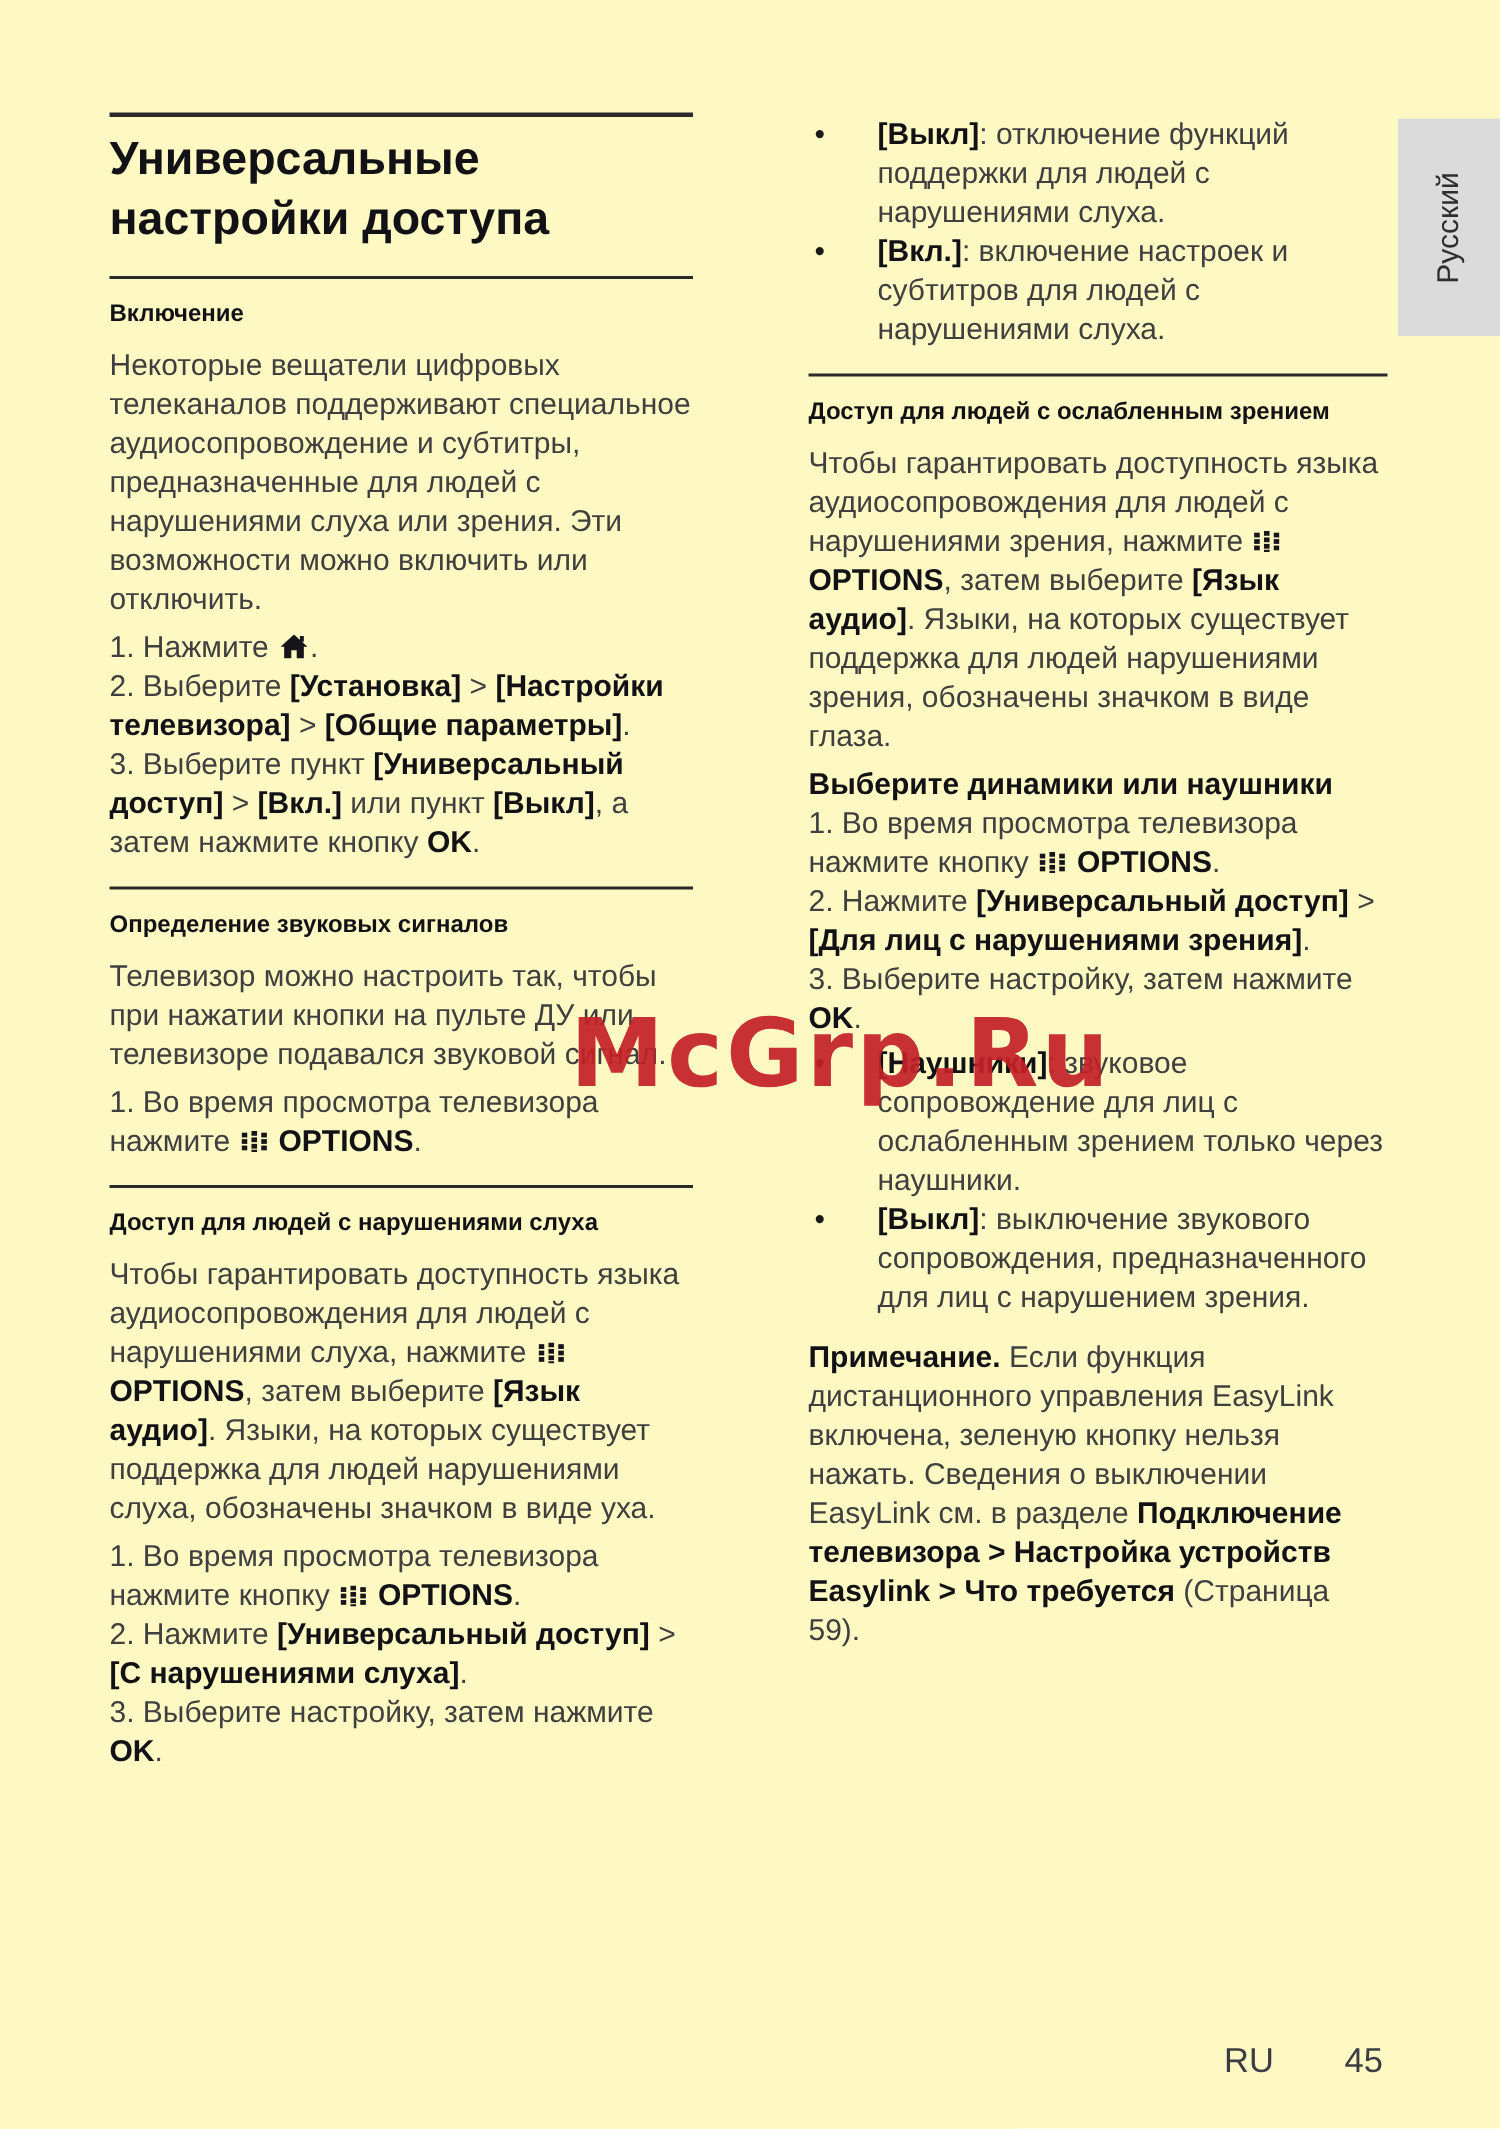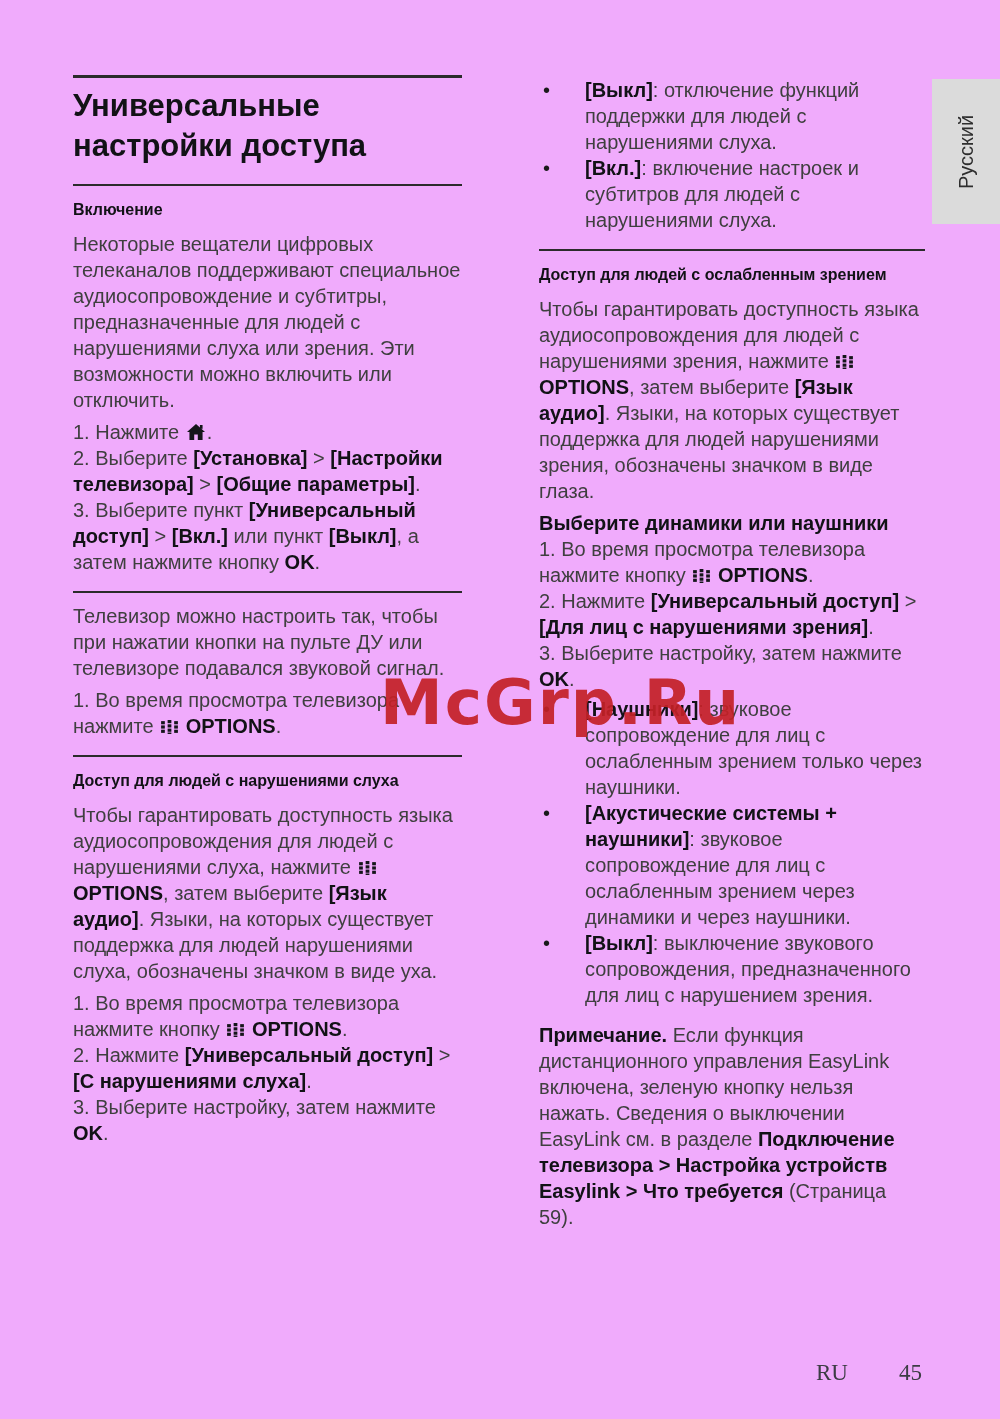--- a/index.html
+++ b/index.html
@@ -1,18 +1,18 @@
 <!DOCTYPE html>
 <html lang="ru"><head>
 <meta charset="utf-8">
 <title>Manual page</title>
 <style>
   html,body{margin:0;padding:0;background:#ffffff;}
   .page{
-    position:relative;width:1000px;height:1419px;background:#f0abfc;overflow:hidden;
+    position:relative;width:1000px;height:1419px;background:#fef9c3;overflow:hidden;
     font-family:"Liberation Sans","DejaVu Sans",sans-serif;
     font-size:20px;line-height:26px;color:#3f3f3f;
   }
   .col{position:absolute;top:75px;}
   .col.left{left:73px;width:389px;}
   .col.right{left:539px;width:386px;top:73px;}
   h1{font-size:31px;line-height:40px;font-weight:bold;color:#121216;margin:0 0 18px;}
   h2{font-size:16px;line-height:27px;font-weight:bold;color:#121216;margin:0 0 8px;}
   p{margin:0 0 6px;}
   p.h3{font-weight:bold;color:#121216;margin:6px 0 0;}
@@ -33,40 +33,41 @@
   .lang-tab span{transform:rotate(-90deg);white-space:nowrap;font-size:20px;color:#2e2e2e;}
   .watermark{
     position:absolute;left:380px;top:668px;z-index:5;
     font-family:"DejaVu Sans","Liberation Sans",sans-serif;
     font-weight:bold;font-size:63px;line-height:70px;
     color:#c42127;opacity:0.92;letter-spacing:2px;white-space:nowrap;
   }
   .footer{
     position:absolute;top:1360px;left:816px;width:106px;
     display:flex;justify-content:space-between;
-    font-size:23px;color:#3c3c44;font-family:Liberation Serif, serif;
+    font-size:23px;color:#3c3c44;
   }
 </style>
 </head>
 <body>
 
 <div class="page">
   <div class="col left" id="col-left">
       <div class="rule thick first"></div>
       <h1>Универсальные настройки доступа</h1>
       <div class="rule"></div>
       <h2>Включение</h2>
       <p class=""><span>Некоторые вещатели цифровых телеканалов поддерживают специальное аудиосопровождение и субтитры, предназначенные для людей с нарушениями слуха или зрения. Эти возможности можно включить или отключить.</span></p>
       <p class="step"><span>1. Нажмите </span><span class="inline-icon"><svg viewBox="0 0 17 15" width="18" height="16">
             <path fill="#15151a" d="M8.5 0 L17 7.6 h-2.3 V15 h-4.5 V9.8 H6.8 V15 H2.3 V7.6 H0 Z"></path>
             <rect fill="#15151a" x="12.2" y="0.9" width="2.5" height="3.6"></rect>
           </svg></span><span>.</span></p>
       <p class="step"><span>2. Выберите </span><span class="b">[Установка]</span><span> &gt; </span><span class="b">[Настройки телевизора]</span><span> &gt; </span><span class="b">[Общие параметры]</span><span>.</span></p>
       <p class="step"><span>3. Выберите пункт </span><span class="b">[Универсальный доступ]</span><span> &gt; </span><span class="b">[Вкл.]</span><span> или пункт </span><span class="b">[Выкл]</span><span>, а затем нажмите кнопку </span><span class="b">OK</span><span>.</span></p>
       <div class="rule"></div>
+      <h2>Определение звуковых сигналов</h2>
       <p class=""><span>Телевизор можно настроить так, чтобы при нажатии кнопки на пульте ДУ или телевизоре подавался звуковой сигнал.</span></p>
       <p class="step"><span>1. Во время просмотра телевизора нажмите </span><span class="inline-icon"><svg viewBox="0 0 18 15" width="17" height="14">
             <g fill="#15151a">
               <rect x="0" y="1.2" width="4" height="3.4"></rect>
               <rect x="0" y="5.8" width="4" height="3.4"></rect>
               <rect x="0" y="10.4" width="4" height="3.4"></rect>
               <rect x="7" y="0" width="4" height="3.4"></rect>
               <rect x="7" y="4.6" width="4" height="3.4"></rect>
               <rect x="7" y="9.2" width="4" height="3.4"></rect>
               <rect x="7" y="13.4" width="4" height="1.6"></rect>
@@ -141,21 +142,20 @@
               <rect x="7" y="13.4" width="4" height="1.6"></rect>
               <rect x="14" y="1.2" width="4" height="3.4"></rect>
               <rect x="14" y="5.8" width="4" height="3.4"></rect>
               <rect x="14" y="10.4" width="4" height="3.4"></rect>
             </g>
           </svg></span><span> </span><span class="b">OPTIONS</span><span>.</span></p>
       <p class="step"><span>2. Нажмите </span><span class="b">[Универсальный доступ]</span><span> &gt; </span><span class="b">[Для лиц с нарушениями зрения]</span><span>.</span></p>
       <p class="step"><span>3. Выберите настройку, затем нажмите </span><span class="b">OK</span><span>.</span></p>
       <ul class="bullets">
         <li><span class="b">[Наушники]</span><span>: звуковое сопровождение для лиц с ослабленным зрением только через наушники.</span></li>
-        <li><span class="b">[Акустические системы + наушники]</span><span>: звуковое сопровождение для лиц с ослабленным зрением через динамики и через наушники.</span></li>
         <li><span class="b">[Выкл]</span><span>: выключение звукового сопровождения, предназначенного для лиц с нарушением зрения.</span></li>
       </ul>
       <p class="note"><span class="b">Примечание.</span><span> Если функция дистанционного управления EasyLink включена, зеленую кнопку нельзя нажать. Сведения о выключении EasyLink см. в разделе </span><span class="b">Подключение телевизора &gt; Настройка устройств Easylink &gt; Что требуется</span><span> (Страница 59).</span></p>
     </div>
 
   <div class="lang-tab">
     <span>Русский</span>
   </div>
 
   <div class="watermark">McGrp.Ru</div>

